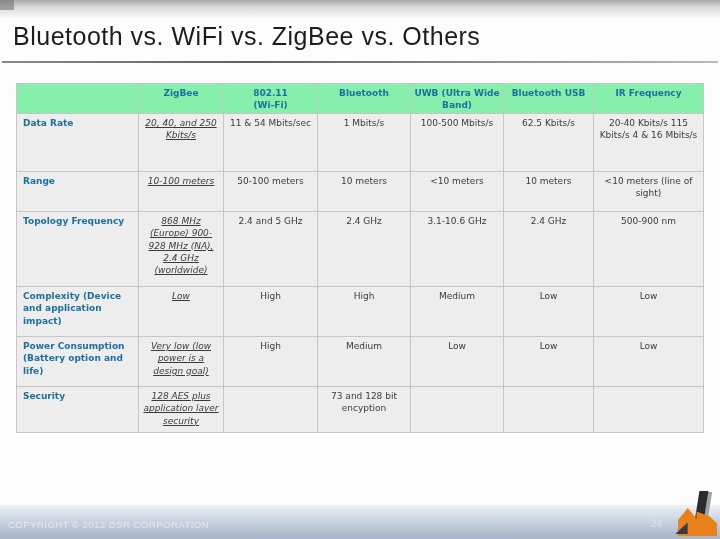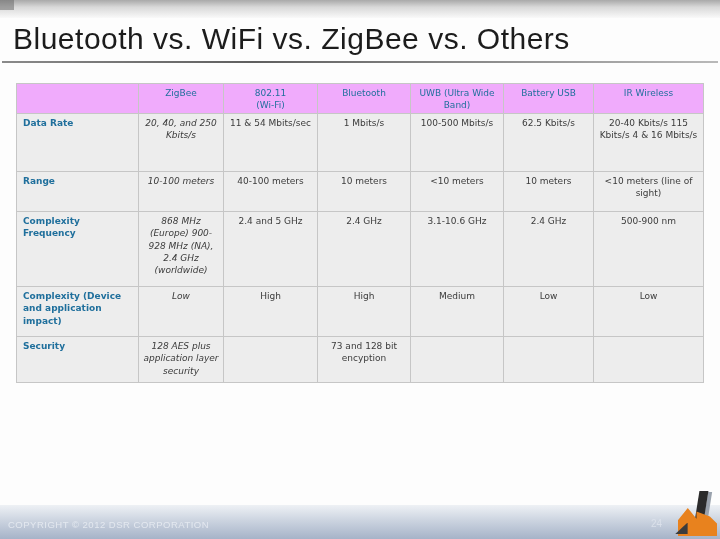--- a/index.html
+++ b/index.html
@@ -14,49 +14,49 @@
   .top-band {
     position: absolute; top: 0; left: 0; width: 720px; height: 18px;
     background: linear-gradient(to bottom, #a9a9a9 0%, #d9d9d9 40%, #f9f9f9 100%);
   }
   .top-band .smudge {
     position: absolute; left: 0; top: 0; width: 14px; height: 10px;
     background: #6b6b6b; opacity: .55;
   }
   .slide-title {
     position: absolute; left: 13px; top: 22px; width: 700px;
-    font-size: 30px; font-weight: 400; color: #1c1c1c;
+    font-size: 25px; font-weight: 400; color: #1c1c1c;
     letter-spacing: 0.5px; white-space: nowrap;
   }
   .title-rule {
     position: absolute; left: 2px; top: 61px; width: 716px; height: 2px;
     background: linear-gradient(to right, #8a8a8a 0%, #5f5f5f 35%, #b9b9b9 100%);
   }
   table.compare {
     position: absolute; left: 16px; top: 83px;
     width: 687px; border-collapse: collapse; table-layout: fixed;
     font-family: "DejaVu Sans", sans-serif;
     font-size: 9px; line-height: 1.35; color: #3b3b3b;
   }
   table.compare td, table.compare th {
     border: 1px solid #c6c6c6;
     background: #ededed;
     vertical-align: top;
     text-align: center;
     padding: 3px 3px 2px 3px;
   }
   table.compare th {
-    color: #1f6f9c; font-weight: normal; background: #f0abfc;
+    color: #1f6f9c; font-weight: bold; background: #86efac;
     white-space: pre-line;
   }
   table.compare td.rowlabel {
     text-align: left; font-weight: bold; color: #1f6f9c;
     padding-left: 6px; font-family: "DejaVu Sans", sans-serif;
   }
-  table.compare td.zigbee { font-style: italic; }
+  table.compare td.zigbee { font-style: italic; text-decoration: underline; }
   tr.r-head   { height: 30px; }
   tr.r-data   { height: 58px; }
   tr.r-range  { height: 40px; }
   tr.r-topo   { height: 52px; }
   tr.r-freq   { height: 75px; }
   tr.r-cplx   { height: 50px; }
   tr.r-power  { height: 50px; }
   tr.r-sec    { height: 46px; }
   col.c-label { width: 122px; }
   col.c-1 { width: 85px; }
@@ -122,59 +122,68 @@
       <col class="c-6">
   </colgroup>
   <tbody>
       <tr class="r-head">
     <th></th>
     <th>ZigBee</th>
     <th>802.11
 (Wi-Fi)</th>
     <th>Bluetooth</th>
     <th>UWB (Ultra Wide Band)</th>
-    <th>Battery USB</th>
-    <th>IR Wireless</th>
+    <th>Bluetooth USB</th>
+    <th>IR Frequency</th>
   </tr>
   <tr class="r-data">
     <td class="rowlabel">Data Rate</td>
     <td class="zigbee">20, 40, and 250 Kbits/s</td>
     <td>11 &amp; 54 Mbits/sec</td>
     <td>1 Mbits/s</td>
     <td>100-500 Mbits/s</td>
     <td>62.5 Kbits/s</td>
     <td>20-40 Kbits/s 115 Kbits/s 4 &amp; 16 Mbits/s</td>
   </tr>
   <tr class="r-range">
     <td class="rowlabel">Range</td>
     <td class="zigbee">10-100 meters</td>
-    <td>40-100 meters</td>
+    <td>50-100 meters</td>
     <td>10 meters</td>
     <td>&lt;10 meters</td>
     <td>10 meters</td>
     <td>&lt;10 meters (line of sight)</td>
   </tr>
   <tr class="r-freq">
-    <td class="rowlabel">Complexity Frequency</td>
+    <td class="rowlabel">Topology Frequency</td>
     <td class="zigbee">868 MHz (Europe) 900-928 MHz (NA), 2.4 GHz (worldwide)</td>
     <td>2.4 and 5 GHz</td>
     <td>2.4 GHz</td>
     <td>3.1-10.6 GHz</td>
     <td>2.4 GHz</td>
     <td>500-900 nm</td>
   </tr>
   <tr class="r-cplx">
     <td class="rowlabel">Complexity (Device and application impact)</td>
     <td class="zigbee">Low</td>
     <td>High</td>
     <td>High</td>
     <td>Medium</td>
     <td>Low</td>
     <td>Low</td>
   </tr>
+  <tr class="r-power">
+    <td class="rowlabel">Power Consumption (Battery option and life)</td>
+    <td class="zigbee">Very low (low power is a design goal)</td>
+    <td>High</td>
+    <td>Medium</td>
+    <td>Low</td>
+    <td>Low</td>
+    <td>Low</td>
+  </tr>
   <tr class="r-sec">
     <td class="rowlabel">Security</td>
     <td class="zigbee">128 AES plus application layer security</td>
     <td></td>
     <td>73 and 128 bit encyption</td>
     <td></td>
     <td></td>
     <td></td>
   </tr>
 </tbody>

